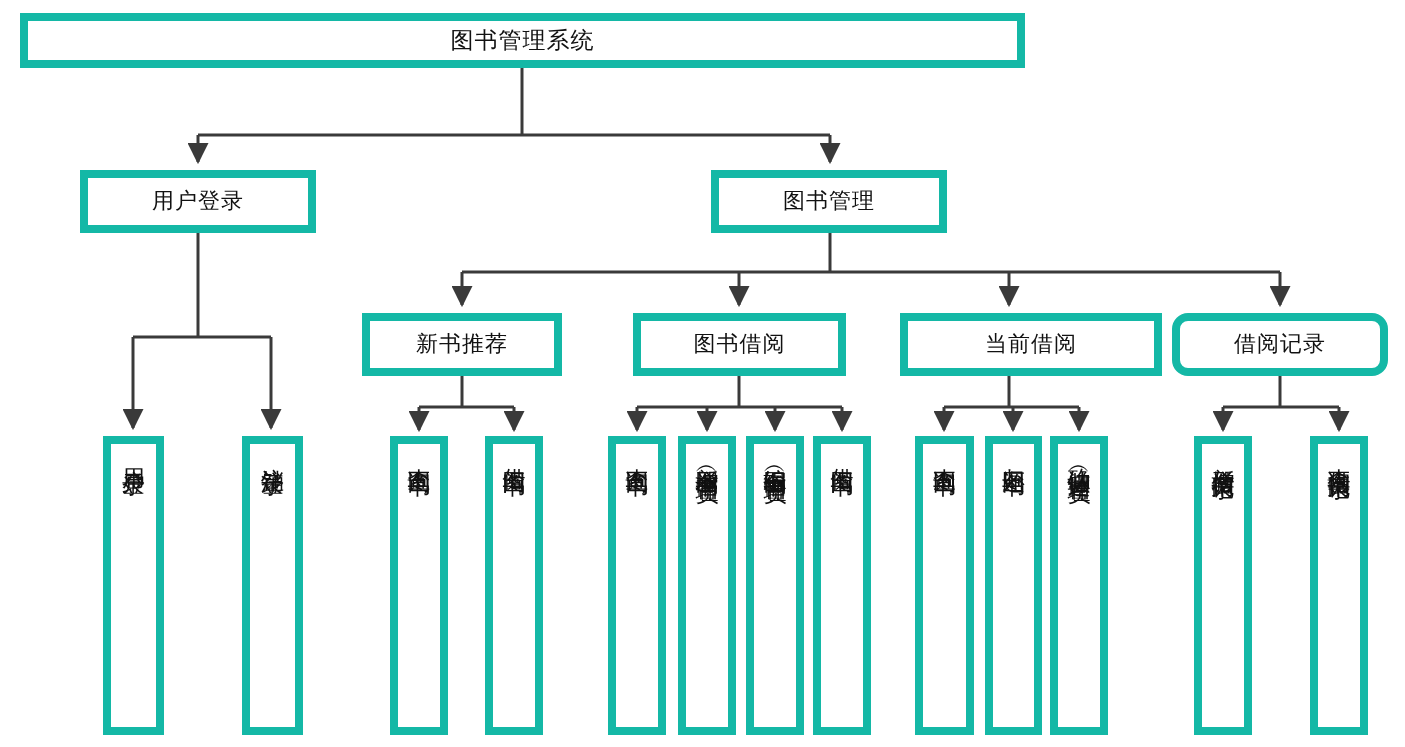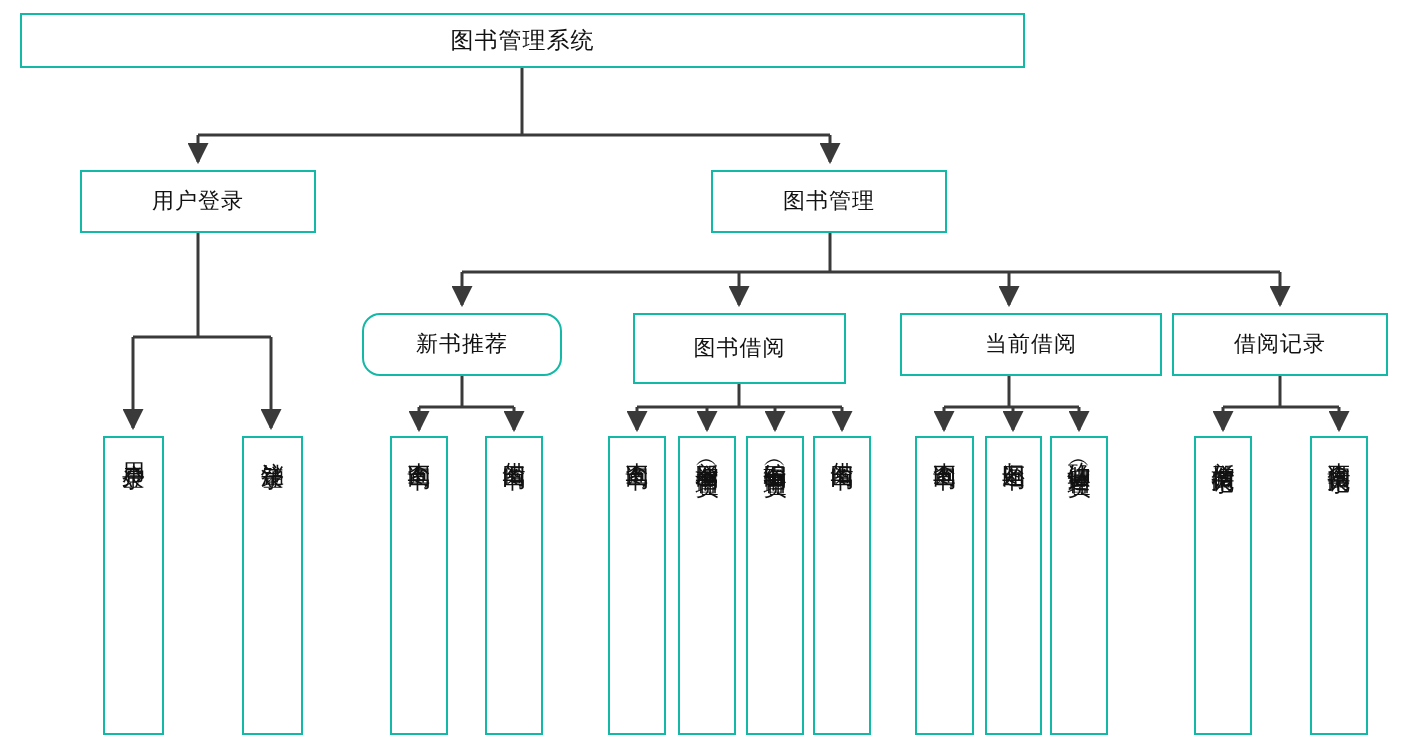--- a/index.html
+++ b/index.html
@@ -20,21 +20,21 @@
   #diagram-svg {
     position: absolute;
     left: 0;
     top: 0;
     width: 1405px;
     height: 747px;
   }
   .node {
     position: absolute;
     box-sizing: border-box;
-    border: 2px solid #14b8a6;
+    border: 8px solid #14b8a6;
     background: #ffffff;
     display: flex;
     align-items: center;
     justify-content: center;
     color: #111111;
     z-index: 2;
   }
   .node-label {
     display: block;
     text-align: center;
@@ -134,30 +134,30 @@
     <span class="node-label">图书管理系统</span>
   </div>
 
   <div class="node h" style="left:80px; top:170px; width:236px; height:63px;">
     <span class="node-label">用户登录</span>
   </div>
   <div class="node h" style="left:711px; top:170px; width:236px; height:63px;">
     <span class="node-label">图书管理</span>
   </div>
 
-  <div class="node h" style="left:362px; top:313px; width:200px; height:63px;border-radius:18px;">
+  <div class="node h" style="left:362px; top:313px; width:200px; height:63px;">
     <span class="node-label">新书推荐</span>
   </div>
-  <div class="node h" style="left:633px; top:313px; width:213px; height:71px;">
+  <div class="node h" style="left:633px; top:313px; width:213px; height:63px;">
     <span class="node-label">图书借阅</span>
   </div>
   <div class="node h" style="left:900px; top:313px; width:262px; height:63px;">
     <span class="node-label">当前借阅</span>
   </div>
-  <div class="node h" style="left:1172px; top:313px; width:216px; height:63px;">
+  <div class="node h" style="left:1172px; top:313px; width:216px; height:63px;border-radius:16px;">
     <span class="node-label">借阅记录</span>
   </div>
 
   <div class="node v" style="left:103px; top:436px; width:61px; height:299px;">
     <span class="node-label">用户登录</span>
   </div>
   <div class="node v" style="left:242px; top:436px; width:61px; height:299px;">
     <span class="node-label">注销登录</span>
   </div>
   <div class="node v" style="left:390px; top:436px; width:58px; height:299px;">

